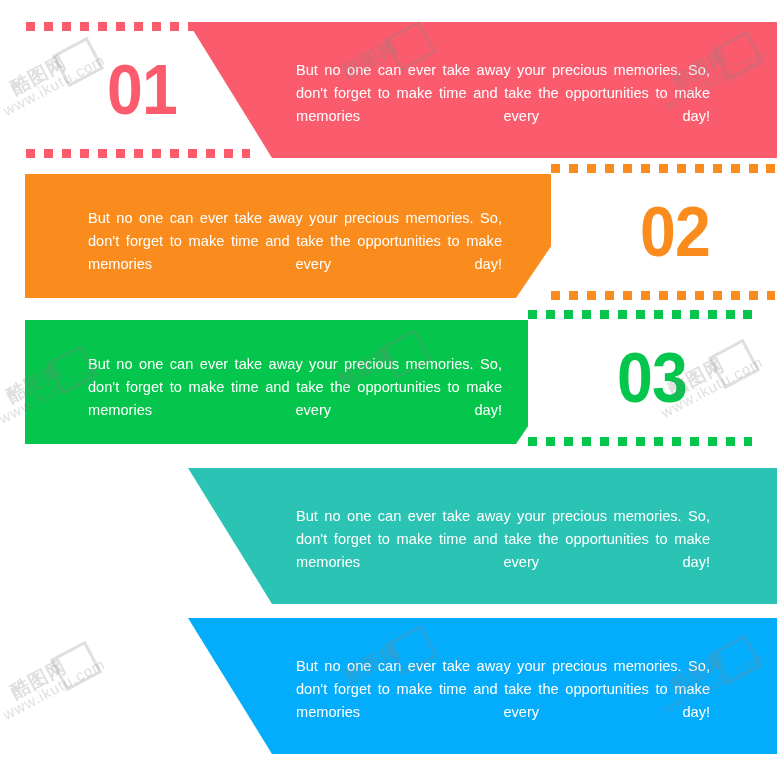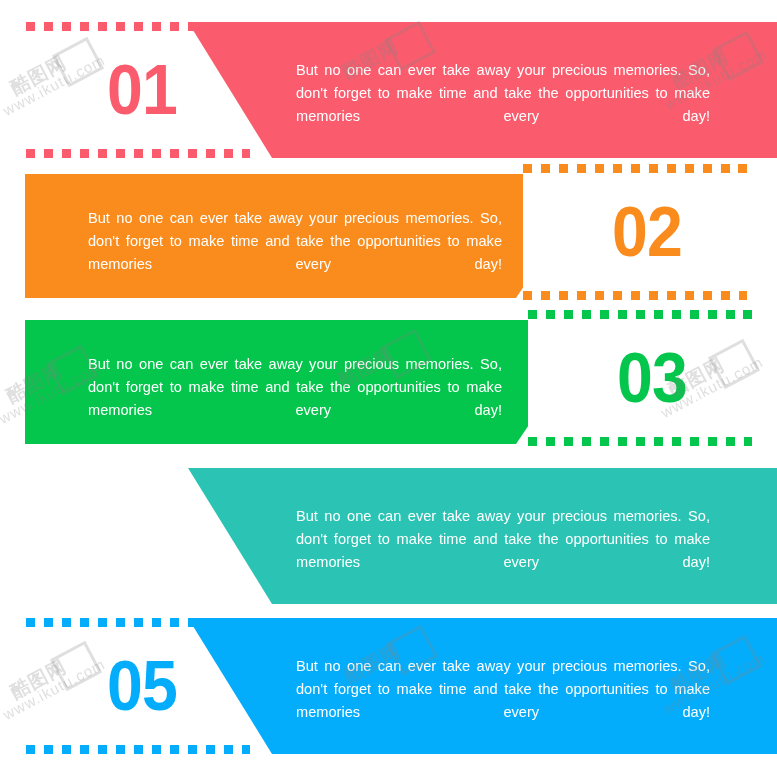--- a/index.html
+++ b/index.html
@@ -111,21 +111,21 @@
       <div class="dash dash-left" style="height:136px;background-image:linear-gradient(to bottom,#fa5c6e 0 9px,transparent 9px 18px);"></div>
       <div class="number" style="left:78px;top:33px;color:#fa5c6e;">01</div>
     </div>
     <div class="band" style="left:0;width:777px;height:136px;background:#fa5c6e;clip-path:polygon(188px 0,777px 0,777px 136px,272px 136px);"></div>
     <div class="body-text" style="left:296px;top:37px;width:414px;">But no one can ever take away your precious memories. So, don't forget to make time and take the opportunities to make memories every day!</div>
   </div>
 
   <div class="row" style="top:174px;height:138px;">
     <div class="band" style="left:0;width:777px;height:124px;background:#fa8c1e;clip-path:polygon(25px 0,600px 0,516px 124px,25px 124px);"></div>
     <div class="body-text" style="left:88px;top:33px;width:414px;">But no one can ever take away your precious memories. So, don't forget to make time and take the opportunities to make memories every day!</div>
-    <div class="num-box" style="left:523px;top:-10px;width:224px;height:136px;">
+    <div class="num-box" style="left:551px;top:-10px;width:224px;height:136px;">
       <div class="dash dash-top" style="width:224px;background-image:linear-gradient(to right,#fa8c1e 0 9px,transparent 9px 18px);"></div>
       <div class="dash dash-bottom" style="width:224px;background-image:linear-gradient(to right,#fa8c1e 0 9px,transparent 9px 18px);"></div>
       <div class="dash dash-right" style="height:136px;background-image:linear-gradient(to bottom,#fa8c1e 0 9px,transparent 9px 18px);"></div>
       <div class="number" style="left:86px;top:33px;color:#fa8c1e;">02</div>
     </div>
   </div>
 
   <div class="row" style="top:320px;height:138px;">
     <div class="band" style="left:0;width:777px;height:124px;background:#04c64c;clip-path:polygon(25px 0,600px 0,516px 124px,25px 124px);"></div>
     <div class="body-text" style="left:88px;top:33px;width:414px;">But no one can ever take away your precious memories. So, don't forget to make time and take the opportunities to make memories every day!</div>
@@ -136,26 +136,20 @@
       <div class="number" style="left:86px;top:33px;color:#04c64c;">03</div>
     </div>
   </div>
 
   <div class="row" style="top:468px;height:138px;">
     <div class="band" style="left:0;width:777px;height:136px;background:#2bc4b4;clip-path:polygon(188px 0,777px 0,777px 136px,272px 136px);"></div>
     <div class="body-text" style="left:296px;top:37px;width:414px;">But no one can ever take away your precious memories. So, don't forget to make time and take the opportunities to make memories every day!</div>
   </div>
 
   <div class="row" style="top:618px;height:138px;">
-    <div class="num-box" style="left:26px;top:0;width:224px;height:136px;">
-      <div class="dash dash-top" style="width:224px;background-image:linear-gradient(to right,#04adfb 0 9px,transparent 9px 18px);"></div>
-      <div class="dash dash-bottom" style="width:224px;background-image:linear-gradient(to right,#04adfb 0 9px,transparent 9px 18px);"></div>
-      <div class="dash dash-left" style="height:136px;background-image:linear-gradient(to bottom,#04adfb 0 9px,transparent 9px 18px);"></div>
-      <div class="number" style="left:78px;top:33px;color:#04adfb;">05</div>
-    </div>
     <div class="band" style="left:0;width:777px;height:136px;background:#04adfb;clip-path:polygon(188px 0,777px 0,777px 136px,272px 136px);"></div>
     <div class="body-text" style="left:296px;top:37px;width:414px;">But no one can ever take away your precious memories. So, don't forget to make time and take the opportunities to make memories every day!</div>
   </div>
 
   <div class="wm-box" style="left:58px;top:44px;"></div>
   <div class="wm" style="left:6px;top:78px;">
     <span class="cn">酷图网</span>
   </div>
   <div class="wm" style="left:0px;top:104px;">www.ikutu.com</div>
 

